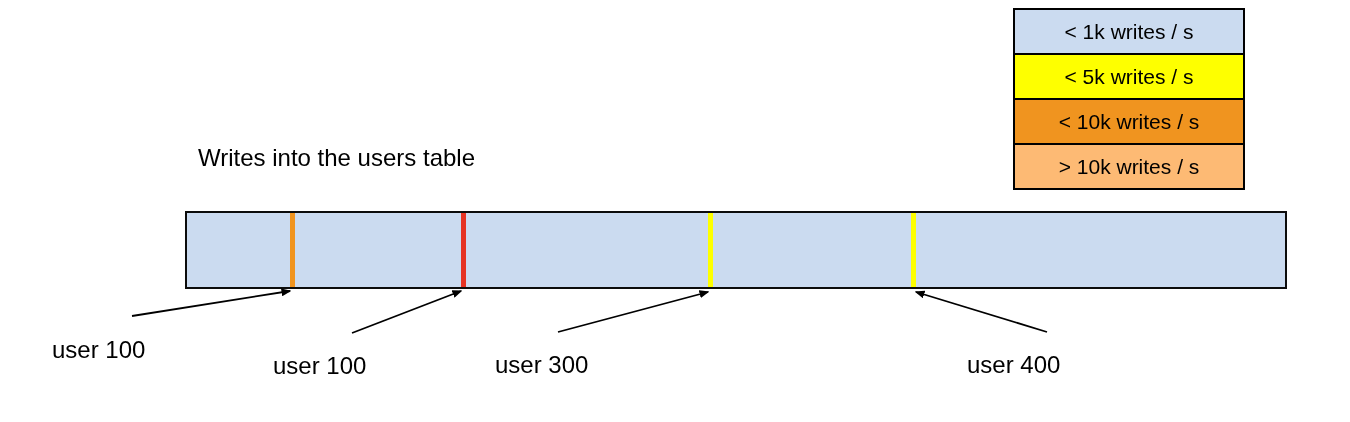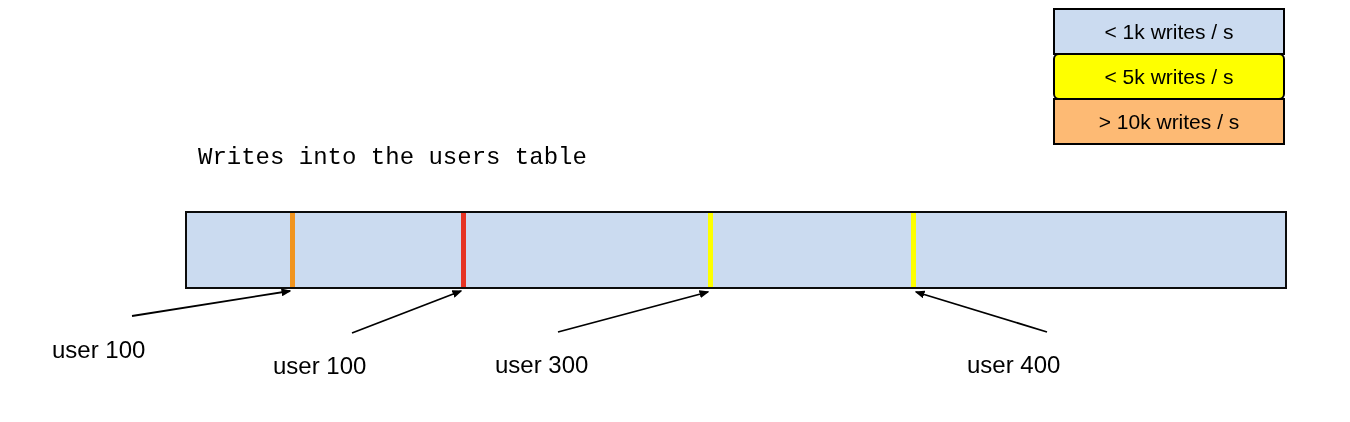--- a/index.html
+++ b/index.html
@@ -11,39 +11,37 @@
     font-family: "Liberation Sans", sans-serif;
     color: #000000;
     overflow: hidden;
   }
   .title {
     position: absolute;
     left: 198px;
     top: 144px;
     font-size: 24px;
     white-space: nowrap;
-    font-family: Liberation Mono, monospace;
   }
   .legend {
     position: absolute;
     left: 1013px;
     top: 8px;
     width: 232px;
   }
   .legend-row {
     box-sizing: border-box;
     width: 232px;
     height: 47px;
     line-height: 43px;
     border: 2px solid #000000;
     margin-top: -2px;
     text-align: center;
     font-size: 21px;
     white-space: nowrap;
-    margin-left: 40px;
   }
   .legend-row:first-child { margin-top: 0; }
   .bar {
     position: absolute;
     left: 185px;
     top: 211px;
     width: 1098px;
     height: 74px;
     border: 2px solid #0c0c0c;
   }
@@ -73,21 +71,22 @@
 </style>
 </head>
 <body>
 
 <div class="canvas">
 
   <div class="title">Writes into the users table</div>
 
   <div class="legend">
     <div class="legend-row" style="background-color: rgb(203, 219, 240);">&lt; 1k writes / s</div>
-    <div class="legend-row" style="background-color: rgb(254, 255, 0); border-radius: 6px;">&lt; 5k writes / s</div>
+    <div class="legend-row" style="background-color: rgb(254, 255, 0);">&lt; 5k writes / s</div>
+    <div class="legend-row" style="background-color: rgb(240, 148, 31);">&lt; 10k writes / s</div>
     <div class="legend-row" style="background-color: #fdba74;">&gt; 10k writes / s</div>
   </div>
 
   <div class="bar" style="background-color: rgb(203, 219, 240);">
     <div class="marker" style="background-color: rgb(240, 148, 31); left: 103px;"></div>
     <div class="marker" style="background-color: rgb(230, 51, 35); left: 274px;"></div>
     <div class="marker" style="background-color: rgb(254, 255, 0); left: 521px;"></div>
     <div class="marker" style="background-color: rgb(254, 255, 0); left: 724px;"></div>
   </div>
 

